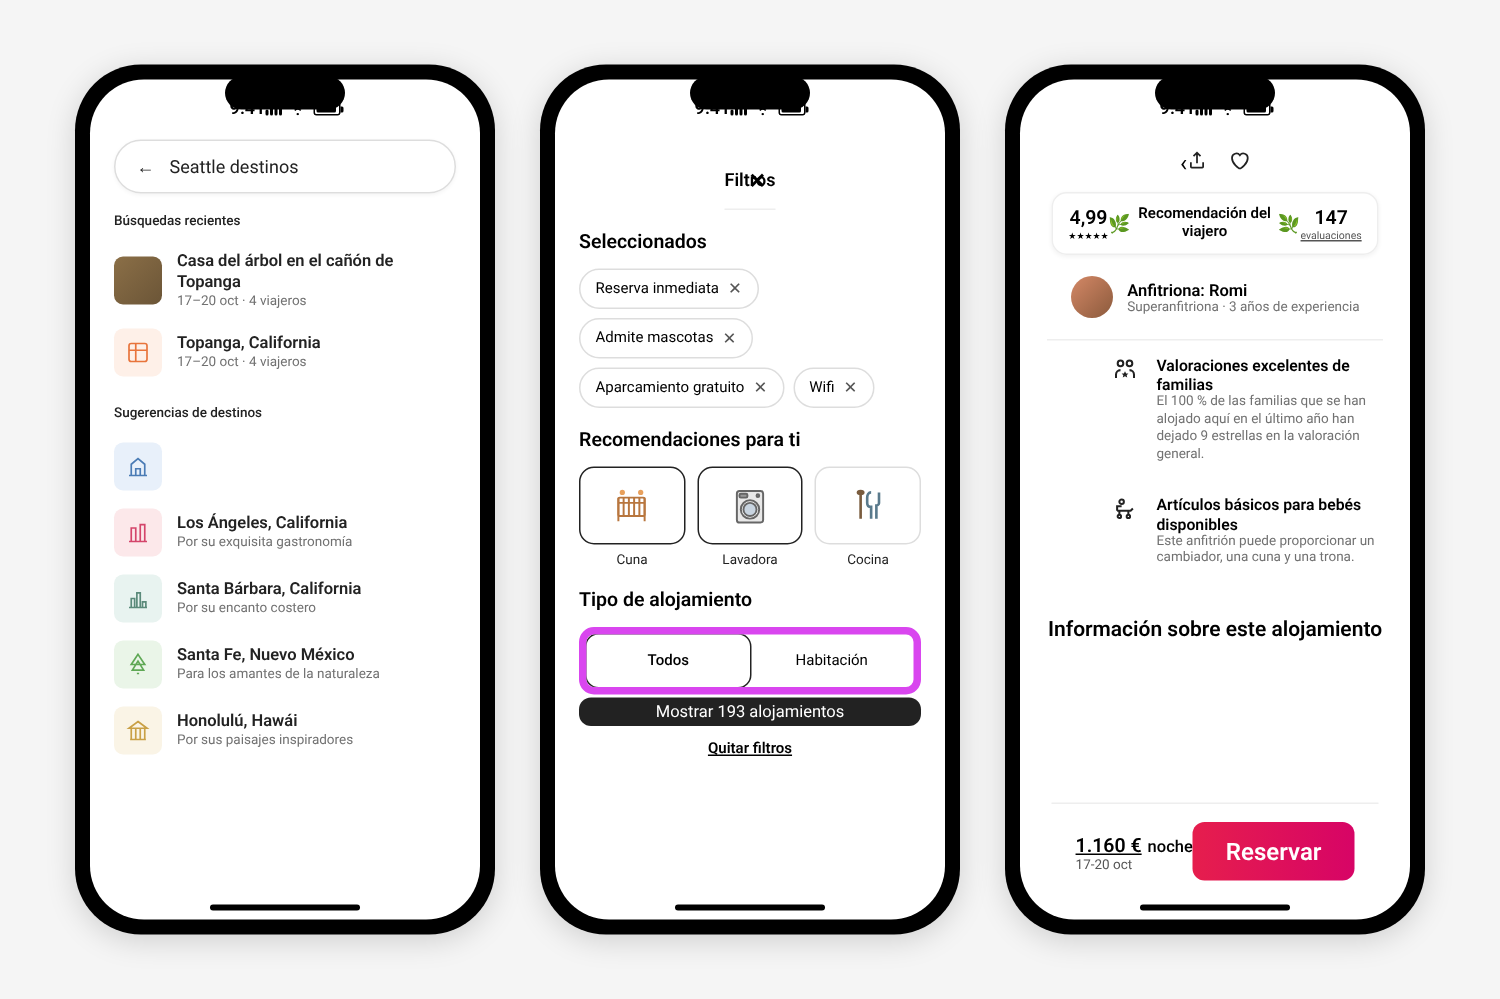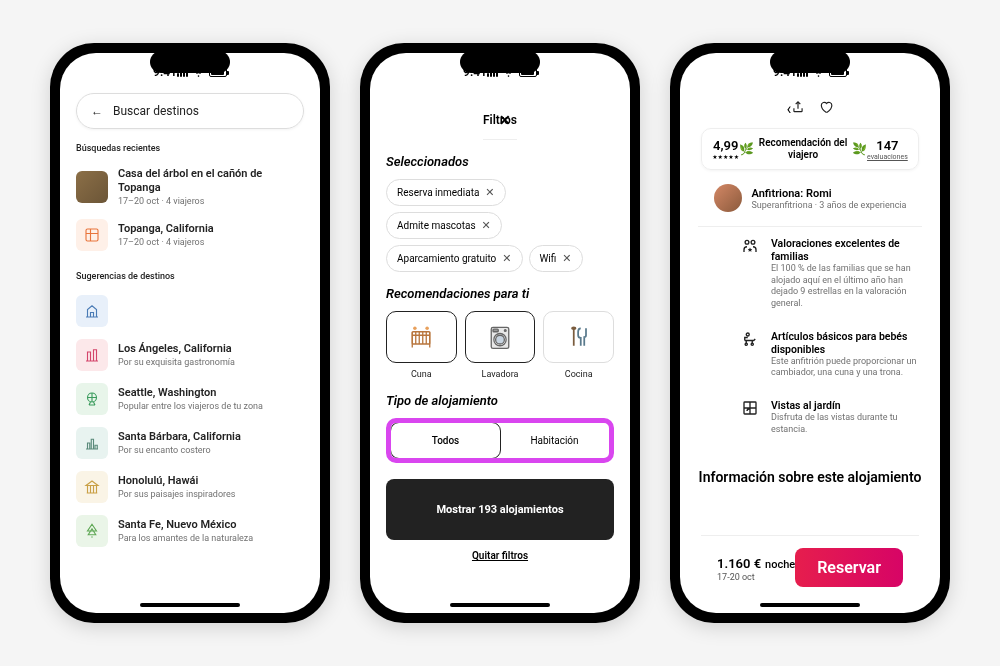--- a/index.html
+++ b/index.html
@@ -111,21 +111,21 @@
   .list-sub { font-size: 9px; color: #717171; line-height:1.3; }
 
   
   .modal-bg { background: #888; height: 10px; opacity:0.3; }
   .modal-header {
     display:flex; align-items:center; justify-content:center;
     position:relative; padding: 12px 0; border-bottom:1px solid #eee;
     font-size: 12px; font-weight:600;
   }
   .modal-close { position:absolute; left:16px; font-size:14px; }
-  .filter-section-title { font-size: 13px; font-weight:600; margin: 14px 0 10px; font-style: italic; }
+  .filter-section-title { font-size: 13px; font-weight:600; margin: 14px 0 10px; }
   .chips { display:flex; flex-wrap:wrap; gap:6px; }
   .chip {
     border:1px solid #ddd; border-radius:18px; padding:6px 10px;
     font-size:10px; display:flex; align-items:center; gap:6px;
   }
   .chip-x { font-size:11px; color:#555; }
   .rec-cards { display:flex; gap:8px; margin-bottom:6px; }
   .rec-card {
     flex:1; border:1px solid #ddd; border-radius:10px;
     height:52px; display:flex; align-items:center; justify-content:center;
@@ -133,22 +133,22 @@
   }
   .rec-card.selected { border:1.5px solid #222; }
   .rec-labels { display:flex; gap:8px; font-size:9px; text-align:center; }
   .rec-labels span { flex:1; color:#222; }
   .type-row { display:flex; border:5px solid #d946ef; border-radius:10px; overflow:hidden; }
   .type-cell { flex:1; text-align:center; padding:12px 4px; font-size:10px; border-right:1px solid #eee; }
   .type-cell:last-child { border-right:none; }
   .type-cell.selected { border:1.5px solid #222; border-radius:9px; margin:-1px; font-weight:500; }
   .cta-button {
     background:#222; color:#fff; border-radius:8px;
-    text-align:center; padding:24px; font-size:11px; font-weight:700;
-    margin-top:16px;
+    text-align:center; padding:3px; font-size:11px; font-weight:400;
+    margin-top:2px;
   }
   .link-clear { text-align:center; font-size:10px; font-weight:600; text-decoration:underline; margin-top:10px; }
 
   
   .p3-header { display:flex; align-items:center; justify-content:space-between; padding:8px 16px 10px; }
   .badge-bar {
     margin:0 16px; border:1px solid #eee; border-radius:10px;
     display:flex; align-items:center; padding:8px 10px; 
     box-shadow:0 1px 3px rgba(0,0,0,0.05);
   }
@@ -161,21 +161,21 @@
   .reviews-label { font-size:7px; color:#555; text-decoration:underline; }
   .host-row { display:flex; gap:10px; padding:14px 16px; align-items:center; border-bottom:1px solid #eee; }
   .avatar { width:28px; height:28px; border-radius:50%; background:linear-gradient(135deg,#d48866,#8b5a3c); flex-shrink:0; }
   .feature-row { display:flex; gap:10px; padding:10px 16px;margin-left:45px; }
   .feature-icon { width:20px; flex-shrink:0; font-size:14px; color:#222; }
   .feature-text .ft { font-size:10.5px; font-weight:600; }
   .feature-text .fs { font-size:9px; color:#717171; line-height:1.3; }
   .divider { height:1px; background:#eee; margin:6px 16px; }
   .info-title { font-size:14px; font-weight:600; padding:10px 16px 0; }
   .booking-bar { border-top:1px solid #eee; display:flex; align-items:center; justify-content:space-between; padding:12px 16px; }
-  .price-col .price { font-size:13px; font-weight:600; }
+  .price-col .price { font-size:13px; font-weight:600; text-decoration:underline; }
   .price-col .per { font-size:11px; font-weight:500; }
   .price-col .dates { font-size:9px; color:#555; }
   .reserve-btn { background:linear-gradient(90deg,#e61e4d,#d70466); color:#fff; padding:10px 22px; border-radius:8px; font-size:16px; font-weight:600; }
   .home-indicator { width:100px; height:4px; background:#000; border-radius:2px; margin:4px auto 6px; }
   .laurel { font-size:12px; color:#b8860b; }
 </style>
 </head>
 <body>
 
 <div class="phone">
@@ -192,21 +192,21 @@
           </div>
         <svg class="wifi-svg" viewBox="0 0 16 12" fill="#000">
             <path d="M8 10a1 1 0 100 2 1 1 0 000-2zM5 7.5a4.2 4.2 0 016 0l-1 1a2.8 2.8 0 00-4 0zM2.5 5a7.8 7.8 0 0111 0l-1 1a6.4 6.4 0 00-9 0z"></path>
           </svg>
         <div class="battery"></div>
       </div>
     </div>
     <div class="content">
       <div class="search-bar">
         <span>←</span>
-        <span>Buscar destinos</span>
+        <span>Seattle destinos</span>
       </div>
       <div class="section-label">Búsquedas recientes</div>
       <div class="list-item">
         <div class="list-icon photo"></div>
         <div class="list-text">
           <div class="list-title">Casa del árbol en el cañón de Topanga</div>
           <div class="list-sub">17–20 oct · 4 viajeros</div>
         </div>
       </div>
       <div class="list-item">
@@ -235,62 +235,50 @@
           <svg width="18" height="18" viewBox="0 0 24 24" fill="none" stroke="#d4456b" stroke-width="1.5">
               <path d="M4 20h16M6 20V8h4v12M14 20V5h4v15M8 11h0M8 14h0M16 9h0M16 12h0"></path>
             </svg>
         </div>
         <div class="list-text">
             <div class="list-title">Los Ángeles, California</div>
             <div class="list-sub">Por su exquisita gastronomía</div>
           </div>
       </div>
       <div class="list-item">
-        <div class="list-icon green-bg">
-          <svg width="18" height="18" viewBox="0 0 24 24" fill="none" stroke="#3a9b5c" stroke-width="1.5">
-              <circle cx="12" cy="10" r="6"></circle>
-              <path d="M12 4v12M6 10h12M8 20h8M10 16l-2 4M14 16l2 4"></path>
-            </svg>
-        </div>
-        <div class="list-text">
-            <div class="list-title">Seattle, Washington</div>
-            <div class="list-sub">Popular entre los viajeros de tu zona</div>
-          </div>
-      </div>
-      <div class="list-item">
         <div class="list-icon teal-bg">
           <svg width="18" height="18" viewBox="0 0 24 24" fill="none" stroke="#5a8a7a" stroke-width="1.5">
               <path d="M4 20h16M6 20v-8h3v8M11 20V7h3v13M16 20v-5h3v5"></path>
             </svg>
         </div>
         <div class="list-text">
             <div class="list-title">Santa Bárbara, California</div>
             <div class="list-sub">Por su encanto costero</div>
           </div>
       </div>
       <div class="list-item">
+        <div class="list-icon lightgreen-bg">
+          <svg width="18" height="18" viewBox="0 0 24 24" fill="none" stroke="#5fa855" stroke-width="1.5">
+              <path d="M12 3l6 9H6zM12 9l5 8H7zM11 20h2"></path>
+            </svg>
+        </div>
+        <div class="list-text">
+            <div class="list-title">Santa Fe, Nuevo México</div>
+            <div class="list-sub">Para los amantes de la naturaleza</div>
+          </div>
+      </div>
+      <div class="list-item">
         <div class="list-icon yellow-bg">
           <svg width="18" height="18" viewBox="0 0 24 24" fill="none" stroke="#c9a046" stroke-width="1.5">
               <path d="M5 20h14M6 20V10M10 20V10M14 20V10M18 20V10M4 10h16M12 4l8 6H4z"></path>
             </svg>
         </div>
         <div class="list-text">
             <div class="list-title">Honolulú, Hawái</div>
             <div class="list-sub">Por sus paisajes inspiradores</div>
-          </div>
-      </div>
-      <div class="list-item">
-        <div class="list-icon lightgreen-bg">
-          <svg width="18" height="18" viewBox="0 0 24 24" fill="none" stroke="#5fa855" stroke-width="1.5">
-              <path d="M12 3l6 9H6zM12 9l5 8H7zM11 20h2"></path>
-            </svg>
-        </div>
-        <div class="list-text">
-            <div class="list-title">Santa Fe, Nuevo México</div>
-            <div class="list-sub">Para los amantes de la naturaleza</div>
           </div>
       </div>
     </div>
     <div class="home-indicator"></div>
   </div>
 </div>
 
 <div class="phone">
   <div class="notch"></div>
   <div class="screen">
@@ -455,32 +443,20 @@
             <path d="M5 14h12l2-2M5 14v-4h4M7 14v4M15 14v4"></path>
             <circle cx="7" cy="19" r="1.5"></circle>
             <circle cx="15" cy="19" r="1.5"></circle>
           </svg>
       </div>
       <div class="feature-text">
         <div class="ft">Artículos básicos para bebés disponibles</div>
         <div class="fs">Este anfitrión puede proporcionar un cambiador, una cuna y una trona.</div>
       </div>
     </div>
-    <div class="feature-row">
-      <div class="feature-icon">
-        <svg width="18" height="18" viewBox="0 0 24 24" fill="none" stroke="#222" stroke-width="1.8">
-            <rect x="4" y="4" width="16" height="16" rx="1"></rect>
-            <path d="M4 12h16M12 4v16M8 16c0-2 2-3 4-3"></path>
-          </svg>
-      </div>
-      <div class="feature-text">
-        <div class="ft">Vistas al jardín</div>
-        <div class="fs">Disfruta de las vistas durante tu estancia.</div>
-      </div>
-    </div>
     <div class="divider"></div>
     <div class="info-title">Información sobre este alojamiento</div>
     <div style="flex:1"></div>
     <div class="booking-bar">
       <div class="price-col">
         <span class="price">1.160 €</span>
         <span class="per">noche</span>
         <div class="dates">17-20 oct</div>
       </div>
       <div class="reserve-btn">Reservar</div>

